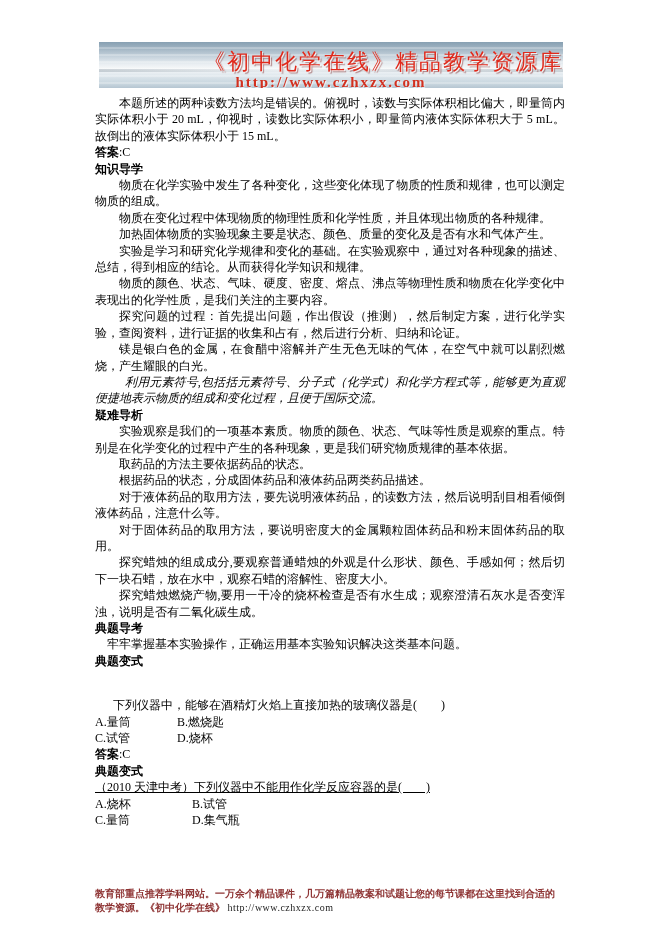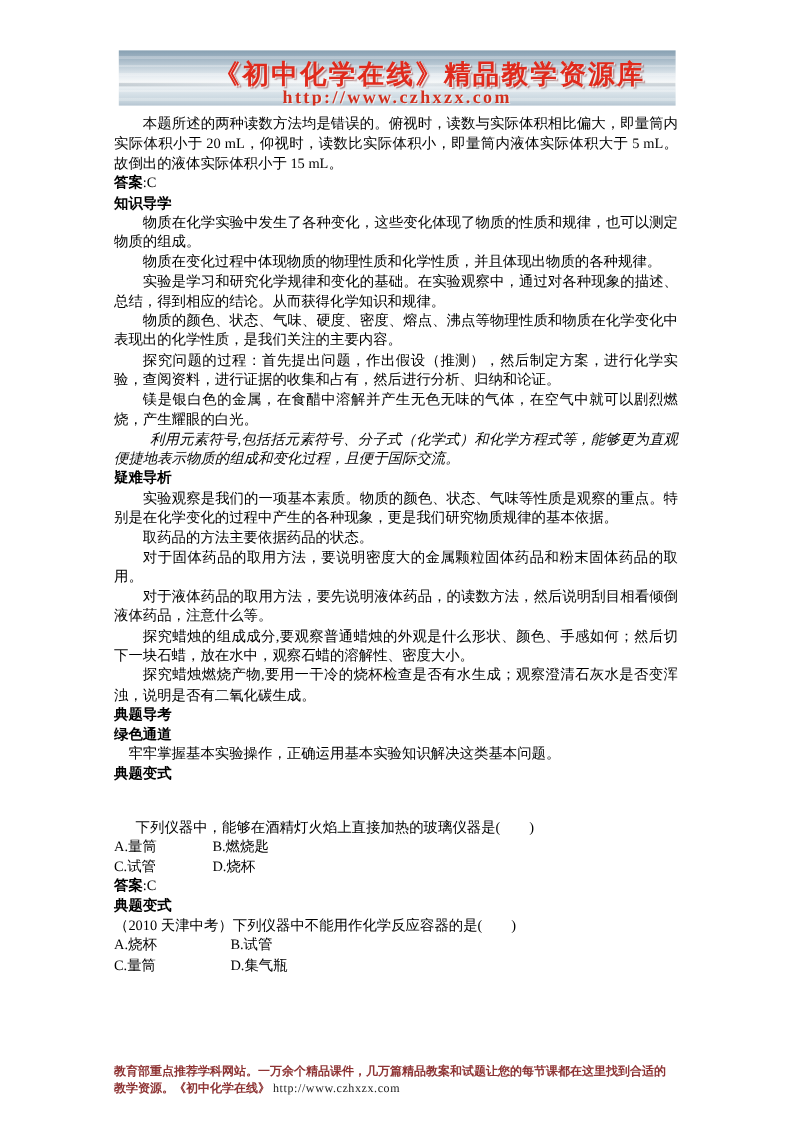--- a/index.html
+++ b/index.html
@@ -20,26 +20,25 @@
       linear-gradient(180deg,#87a0b2 0%,#9db1c0 12%,#c2d0da 30%,#e9eef2 48%,#f6f8f9 58%,#e7edf1 68%,#d4dfe6 80%,#c6d4dd 92%,#b5c5d1 100%);
   }
   .banner::after{
     content:"";position:absolute;left:0;right:0;top:27px;height:3px;
     background:linear-gradient(90deg, rgba(90,110,125,.55), rgba(150,170,185,.15) 40%, rgba(90,110,125,.45) 85%);
     opacity:.5;
   }
   .banner-title{
     position:relative;z-index:2;
     margin-top:5px;padding-left:58px;
-    text-align:left;
-    font-size:22px;font-weight:bold;letter-spacing:2px;
+    text-align:right;
+    font-size:22px;font-weight:normal;letter-spacing:2px;
     color:#e02a1c;
     text-shadow:1px 1px 0 rgba(255,255,255,.75), 2px 2px 1px rgba(110,10,10,.45);
     white-space:nowrap;
-    margin-left:21px;
   }
   .banner-url{
     position:relative;z-index:2;
     margin-top:-3px;
     text-align:center;
     font-size:15px;font-weight:bold;letter-spacing:2px;
     color:#d2301f;
     text-shadow:1px 1px 0 rgba(255,255,255,.6);
     white-space:nowrap;
   }
@@ -73,42 +72,43 @@
     <div class="banner-title">《初中化学在线》精品教学资源库</div>
     <div class="banner-url">http://www.czhxzx.com</div>
   </div>
 
   <div class="content">
       <p class="para">本题所述的两种读数方法均是错误的。俯视时，读数与实际体积相比偏大，即量筒内实际体积小于 20 mL，仰视时，读数比实际体积小，即量筒内液体实际体积大于 5 mL。故倒出的液体实际体积小于 15 mL。</p>
       <p class="answer"><span class="b">答案</span><span>:C</span></p>
       <p class="heading">知识导学</p>
       <p class="para">物质在化学实验中发生了各种变化，这些变化体现了物质的性质和规律，也可以测定物质的组成。</p>
       <p class="para">物质在变化过程中体现物质的物理性质和化学性质，并且体现出物质的各种规律。</p>
+      <p class="para">加热固体物质的实验现象主要是状态、颜色、质量的变化及是否有水和气体产生。</p>
       <p class="para">实验是学习和研究化学规律和变化的基础。在实验观察中，通过对各种现象的描述、总结，得到相应的结论。从而获得化学知识和规律。</p>
       <p class="para">物质的颜色、状态、气味、硬度、密度、熔点、沸点等物理性质和物质在化学变化中表现出的化学性质，是我们关注的主要内容。</p>
       <p class="para">探究问题的过程：首先提出问题，作出假设（推测），然后制定方案，进行化学实验，查阅资料，进行证据的收集和占有，然后进行分析、归纳和论证。</p>
       <p class="para">镁是银白色的金属，在食醋中溶解并产生无色无味的气体，在空气中就可以剧烈燃烧，产生耀眼的白光。</p>
       <p class="para" style="text-indent: 2.5em; font-style: italic;">利用元素符号,包括括元素符号、分子式（化学式）和化学方程式等，能够更为直观便捷地表示物质的组成和变化过程，且便于国际交流。</p>
       <p class="heading">疑难导析</p>
       <p class="para">实验观察是我们的一项基本素质。物质的颜色、状态、气味等性质是观察的重点。特别是在化学变化的过程中产生的各种现象，更是我们研究物质规律的基本依据。</p>
       <p class="para">取药品的方法主要依据药品的状态。</p>
+      <p class="para">根据药品的状态，分成固体药品和液体药品两类药品描述。</p>
+      <p class="para">对于液体药品的取用方法，要先说明液体药品，的读数方法，然后说明刮目相看倾倒液体药品，注意什么等。</p>
       <p class="para">对于固体药品的取用方法，要说明密度大的金属颗粒固体药品和粉末固体药品的取用。</p>
-      <p class="para">对于液体药品的取用方法，要先说明液体药品，的读数方法，然后说明刮目相看倾倒液体药品，注意什么等。</p>
       <p class="para">探究蜡烛的组成成分,要观察普通蜡烛的外观是什么形状、颜色、手感如何；然后切下一块石蜡，放在水中，观察石蜡的溶解性、密度大小。</p>
       <p class="para">探究蜡烛燃烧产物,要用一干冷的烧杯检查是否有水生成；观察澄清石灰水是否变浑浊，说明是否有二氧化碳生成。</p>
       <p class="heading">典题导考</p>
-      <p class="heading">绿色通道</p>
       <p class="para" style="text-indent: 1em;">牢牢掌握基本实验操作，正确运用基本实验知识解决这类基本问题。</p>
       <p class="heading">典题变式</p>
       <p class="para" style="text-indent: 1.5em; margin-top: 28px;">下列仪器中，能够在酒精灯火焰上直接加热的玻璃仪器是(　　)</p>
       <p class="options"><span class="opt-left" style="width: 82px;">A.量筒</span><span>B.燃烧匙</span></p>
       <p class="options"><span class="opt-left" style="width: 82px;">C.试管</span><span>D.烧杯</span></p>
       <p class="answer"><span class="b">答案</span><span>:C</span></p>
       <p class="heading">典题变式</p>
-      <p class="para" style="text-indent: 0em;">（2010 天津中考）下列仪器中不能用作化学反应容器的是(　　)</p>
+      <p class="para" style="text-indent: 0em; text-decoration: underline;">（2010 天津中考）下列仪器中不能用作化学反应容器的是(　　)</p>
       <p class="options"><span class="opt-left" style="width: 97px;">A.烧杯</span><span>B.试管</span></p>
       <p class="options"><span class="opt-left" style="width: 97px;">C.量筒</span><span>D.集气瓶</span></p>
     </div>
 
   <div class="footer">
     <span>教育部重点推荐学科网站。一万余个精品课件，几万篇精品教案和试题让您的每节课都在这里找到合适的</span><br>
     <span>教学资源。《初中化学在线》</span>
     <span class="footer-url">http://www.czhxzx.com</span>
   </div>
 

